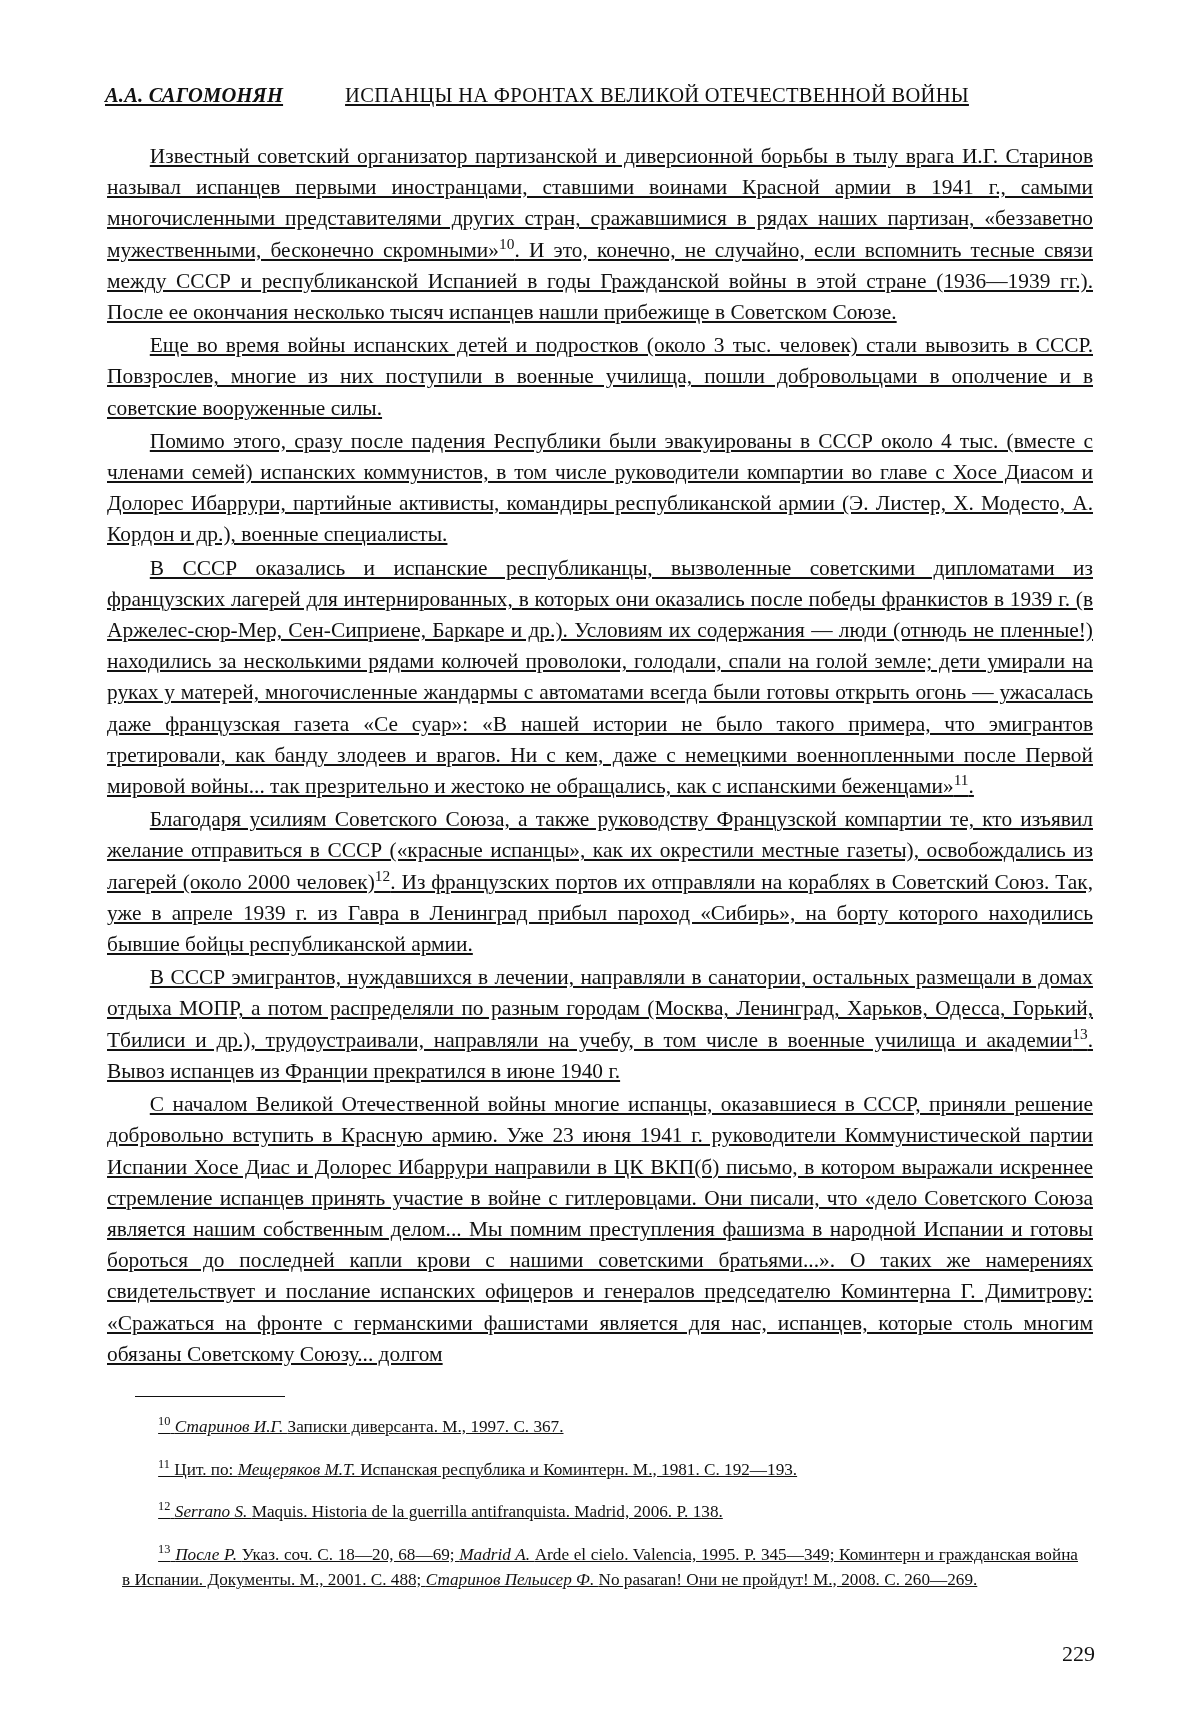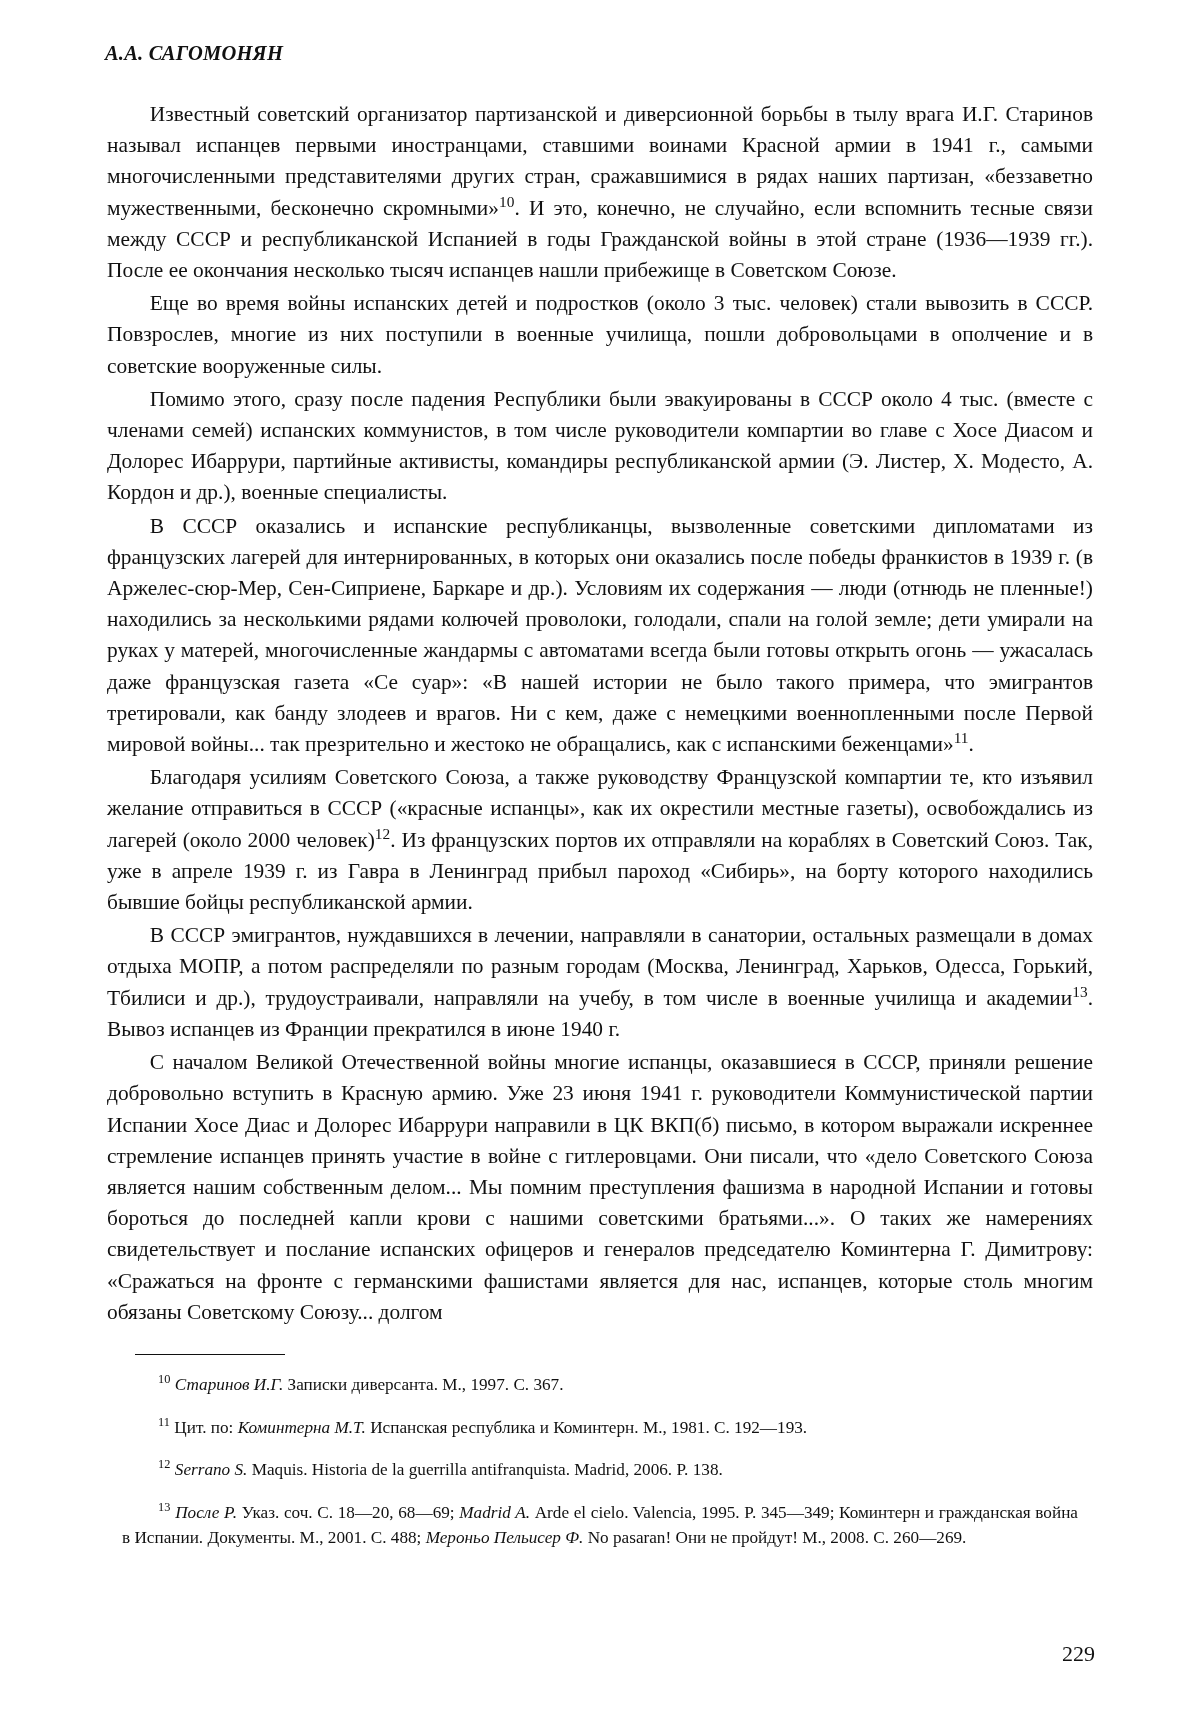--- a/index.html
+++ b/index.html
@@ -13,21 +13,22 @@
     position: relative;
     font-family: "Liberation Serif", serif;
     color: #111111;
   }
   .page {
     position: absolute;
     left: 0; top: 0;
     width: 1200px;
     height: 1719px;
     box-sizing: border-box;
-    padding: 42px 105px 40px 105px;
+    padding: 84px 105px 40px 105px;
+    text-decoration: underline;
   }
   .running-head {
     display: flex;
     align-items: baseline;
     justify-content: flex-start;
     gap: 62px;
     margin-bottom: 34px;
   }
   .author-name {
     font-style: italic;
@@ -84,36 +85,37 @@
     line-height: 0;
   }
 </style>
 </head>
 <body>
 
 <div class="page">
 
   <div class="running-head">
     <div class="author-name">А.А. САГОМОНЯН</div>
+    <div class="head-title">ИСПАНЦЫ НА ФРОНТАХ ВЕЛИКОЙ ОТЕЧЕСТВЕННОЙ ВОЙНЫ</div>
   </div>
 
   <div class="body-text">
     <p><span>Известный советский организатор партизанской и диверсионной борьбы в тылу врага И.Г. Старинов называл испанцев первыми иностранцами, ставшими воинами Красной армии в 1941 г., самыми многочисленными представителями других стран, сражавшимися в рядах наших партизан, «беззаветно мужественными, бесконечно скромными»<sup class="fn-marker">10</sup>. И это, конечно, не случайно, если вспомнить тесные связи между СССР и республиканской Испанией в годы Гражданской войны в этой стране (1936—1939 гг.). После ее окончания несколько тысяч испанцев нашли прибежище в Советском Союзе.</span></p>
     <p><span>Еще во время войны испанских детей и подростков (около 3 тыс. человек) стали вывозить в СССР. Повзрослев, многие из них поступили в военные училища, пошли добровольцами в ополчение и в советские вооруженные силы.</span></p>
     <p><span>Помимо этого, сразу после падения Республики были эвакуированы в СССР около 4 тыс. (вместе с членами семей) испанских коммунистов, в том числе руководители компартии во главе с Хосе Диасом и Долорес Ибаррури, партийные активисты, командиры республиканской армии (Э. Листер, Х. Модесто, А. Кордон и др.), военные специалисты.</span></p>
     <p><span>В СССР оказались и испанские республиканцы, вызволенные советскими дипломатами из французских лагерей для интернированных, в которых они оказались после победы франкистов в 1939 г. (в Аржелес-сюр-Мер, Сен-Сиприене, Баркаре и др.). Условиям их содержания — люди (отнюдь не пленные!) находились за несколькими рядами колючей проволоки, голодали, спали на голой земле; дети умирали на руках у матерей, многочисленные жандармы с автоматами всегда были готовы открыть огонь — ужасалась даже французская газета «Се суар»: «В нашей истории не было такого примера, что эмигрантов третировали, как банду злодеев и врагов. Ни с кем, даже с немецкими военнопленными после Первой мировой войны... так презрительно и жестоко не обращались, как с испанскими беженцами»<sup class="fn-marker">11</sup>.</span></p>
     <p><span>Благодаря усилиям Советского Союза, а также руководству Французской компартии те, кто изъявил желание отправиться в СССР («красные испанцы», как их окрестили местные газеты), освобождались из лагерей (около 2000 человек)<sup class="fn-marker">12</sup>. Из французских портов их отправляли на кораблях в Советский Союз. Так, уже в апреле 1939 г. из Гавра в Ленинград прибыл пароход «Сибирь», на борту которого находились бывшие бойцы республиканской армии.</span></p>
     <p><span>В СССР эмигрантов, нуждавшихся в лечении, направляли в санатории, остальных размещали в домах отдыха МОПР, а потом распределяли по разным городам (Москва, Ленинград, Харьков, Одесса, Горький, Тбилиси и др.), трудоустраивали, направляли на учебу, в том числе в военные училища и академии<sup class="fn-marker">13</sup>. Вывоз испанцев из Франции прекратился в июне 1940 г.</span></p>
     <p><span>С началом Великой Отечественной войны многие испанцы, оказавшиеся в СССР, приняли решение добровольно вступить в Красную армию. Уже 23 июня 1941 г. руководители Коммунистической партии Испании Хосе Диас и Долорес Ибаррури направили в ЦК ВКП(б) письмо, в котором выражали искреннее стремление испанцев принять участие в войне с гитлеровцами. Они писали, что «дело Советского Союза является нашим собственным делом... Мы помним преступления фашизма в народной Испании и готовы бороться до последней капли крови с нашими советскими братьями...». О таких же намерениях свидетельствует и послание испанских офицеров и генералов председателю Коминтерна Г. Димитрову: «Сражаться на фронте с германскими фашистами является для нас, испанцев, которые столь многим обязаны Советскому Союзу... долгом</span></p>
   </div>
 
   <div class="footnote-rule"></div>
 
   <div class="footnotes">
     <p><sup class="fn-marker">10</sup> <span class="it">Старинов И.Г. </span>Записки диверсанта. М., 1997. С. 367.</p>
-    <p><sup class="fn-marker">11</sup> Цит. по: <span class="it">Коминтерна М.Т. </span>Испанская республика и Коминтерн. М., 1981. С. 192—193.</p>
+    <p><sup class="fn-marker">11</sup> Цит. по: <span class="it">Мещеряков М.Т. </span>Испанская республика и Коминтерн. М., 1981. С. 192—193.</p>
     <p><sup class="fn-marker">12</sup> <span class="it">Serrano S. </span>Maquis. Historia de la guerrilla antifranquista. Madrid, 2006. P. 138.</p>
-    <p><sup class="fn-marker">13</sup> <span class="it">После Р. </span>Указ. соч. С. 18—20, 68—69; <span class="it">Madrid A. </span>Arde el cielo. Valencia, 1995. P. 345—349; Коминтерн и гражданская война в Испании. Документы. М., 2001. С. 488; <span class="it">Мероньо Пельисер Ф. </span>No pasaran! Они не пройдут! М., 2008. С. 260—269.</p>
+    <p><sup class="fn-marker">13</sup> <span class="it">После Р. </span>Указ. соч. С. 18—20, 68—69; <span class="it">Madrid A. </span>Arde el cielo. Valencia, 1995. P. 345—349; Коминтерн и гражданская война в Испании. Документы. М., 2001. С. 488; <span class="it">Старинов Пельисер Ф. </span>No pasaran! Они не пройдут! М., 2008. С. 260—269.</p>
   </div>
 
   <div class="page-number">229</div>
 
 </div>
 
 </body></html>

